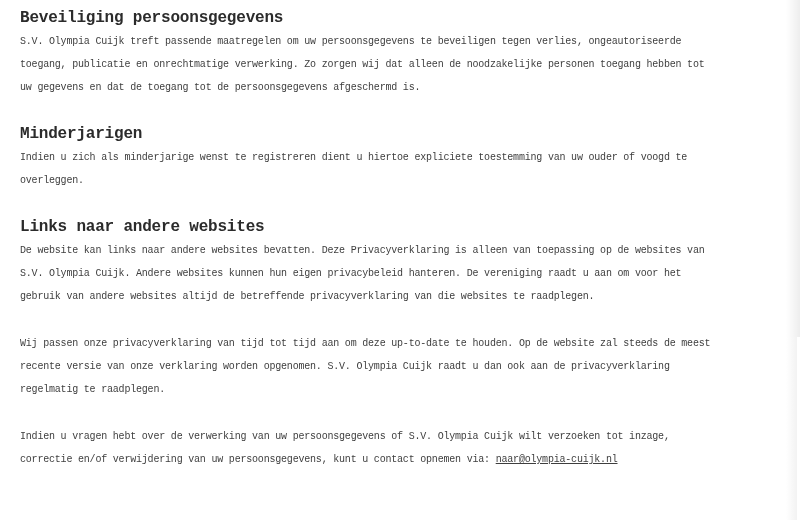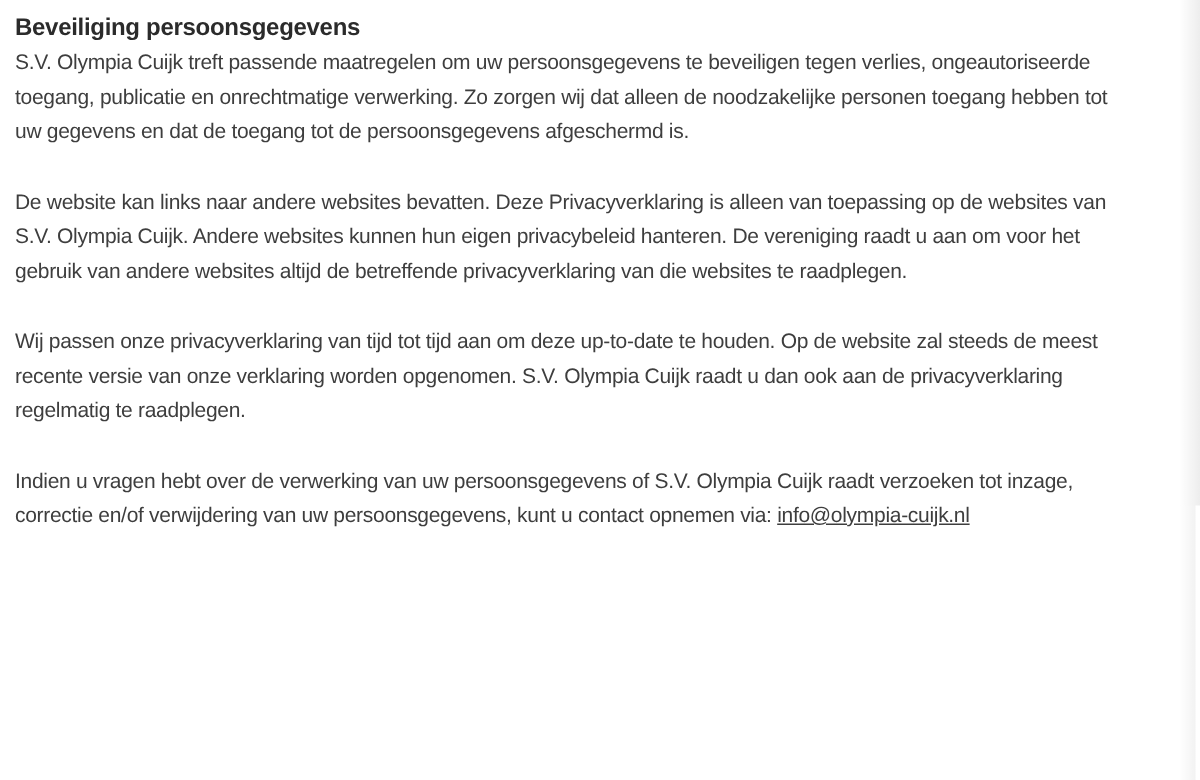--- a/index.html
+++ b/index.html
@@ -14,32 +14,33 @@
     height: 520px;
     overflow: hidden;
   }
   body {
     background: var(--bg-color);
     font-family: "Liberation Sans", "DejaVu Sans", sans-serif;
     position: relative;
   }
   .content {
     position: relative;
-    padding: 7px 22px 0 10px;
+    padding: 7px 22px 0 20px;
     z-index: 1;
+    font-family: Liberation Mono, monospace;
   }
   .section-heading {
     font-size: 16px;
     font-weight: bold;
     line-height: 23px;
     color: var(--heading-color);
     letter-spacing: -0.2px;
   }
   .section-body {
-    font-size: 14px;
+    font-size: 10px;
     line-height: 23px;
     color: var(--body-color);
     letter-spacing: -0.2px;
     white-space: pre-line;
     margin: 0 0 24px 0;
   }
   .email-link {
     color: var(--link-color);
     text-decoration: underline;
     cursor: pointer;
@@ -65,34 +66,40 @@
 
 <div class="content">
 
   <section>
     <h3 class="section-heading">Beveiliging persoonsgegevens</h3>
     <p class="section-body">S.V. Olympia Cuijk treft passende maatregelen om uw persoonsgegevens te beveiligen tegen verlies, ongeautoriseerde
 toegang, publicatie en onrechtmatige verwerking. Zo zorgen wij dat alleen de noodzakelijke personen toegang hebben tot
 uw gegevens en dat de toegang tot de persoonsgegevens afgeschermd is.</p>
   </section>
 
+  <section>
+    <h3 class="section-heading">Minderjarigen</h3>
+    <p class="section-body">Indien u zich als minderjarige wenst te registreren dient u hiertoe expliciete toestemming van uw ouder of voogd te
+overleggen.</p>
+  </section>
 
   <section>
+    <h3 class="section-heading">Links naar andere websites</h3>
     <p class="section-body">De website kan links naar andere websites bevatten. Deze Privacyverklaring is alleen van toepassing op de websites van
 S.V. Olympia Cuijk. Andere websites kunnen hun eigen privacybeleid hanteren. De vereniging raadt u aan om voor het
 gebruik van andere websites altijd de betreffende privacyverklaring van die websites te raadplegen.</p>
   </section>
 
   <section>
     <p class="section-body">Wij passen onze privacyverklaring van tijd tot tijd aan om deze up-to-date te houden. Op de website zal steeds de meest
 recente versie van onze verklaring worden opgenomen. S.V. Olympia Cuijk raadt u dan ook aan de privacyverklaring
 regelmatig te raadplegen.</p>
   </section>
 
   <section>
-    <p class="section-body"><span>Indien u vragen hebt over de verwerking van uw persoonsgegevens of S.V. Olympia Cuijk raadt verzoeken tot inzage,
-correctie en/of verwijdering van uw persoonsgegevens, kunt u contact opnemen via: </span><a class="email-link">info@olympia-cuijk.nl</a></p>
+    <p class="section-body"><span>Indien u vragen hebt over de verwerking van uw persoonsgegevens of S.V. Olympia Cuijk wilt verzoeken tot inzage,
+correctie en/of verwijdering van uw persoonsgegevens, kunt u contact opnemen via: </span><a class="email-link">naar@olympia-cuijk.nl</a></p>
   </section>
 
 </div>
 
 <div class="edge-shadow-upper"></div>
 <div class="edge-shadow-lower"></div>
 
 </body></html>

